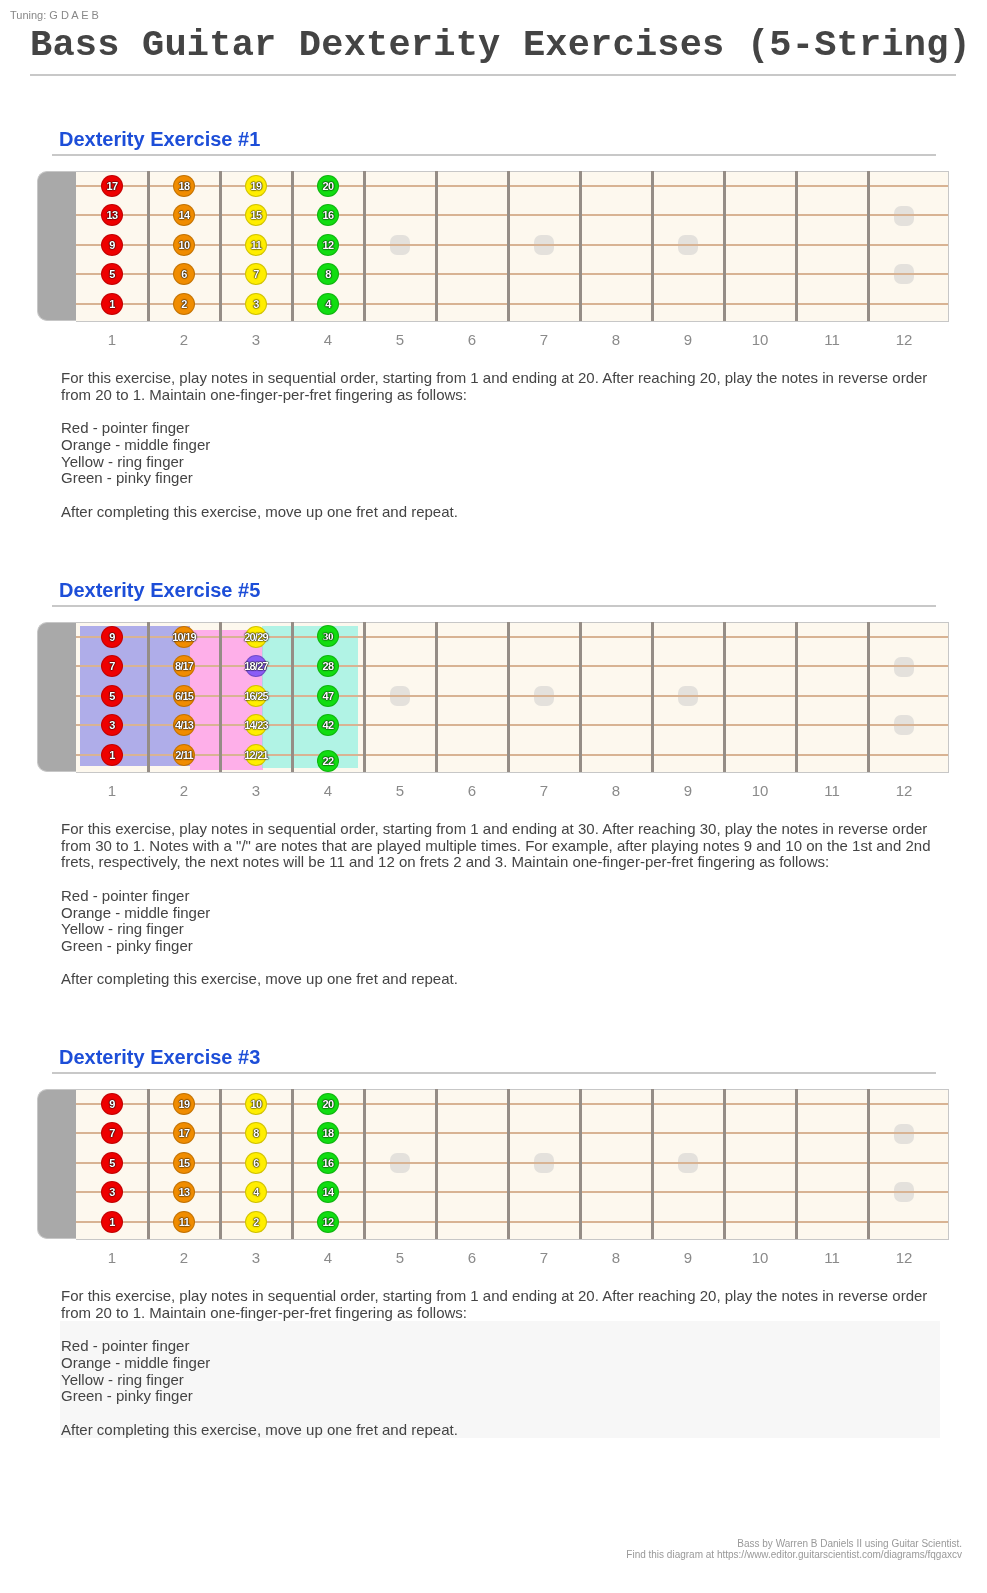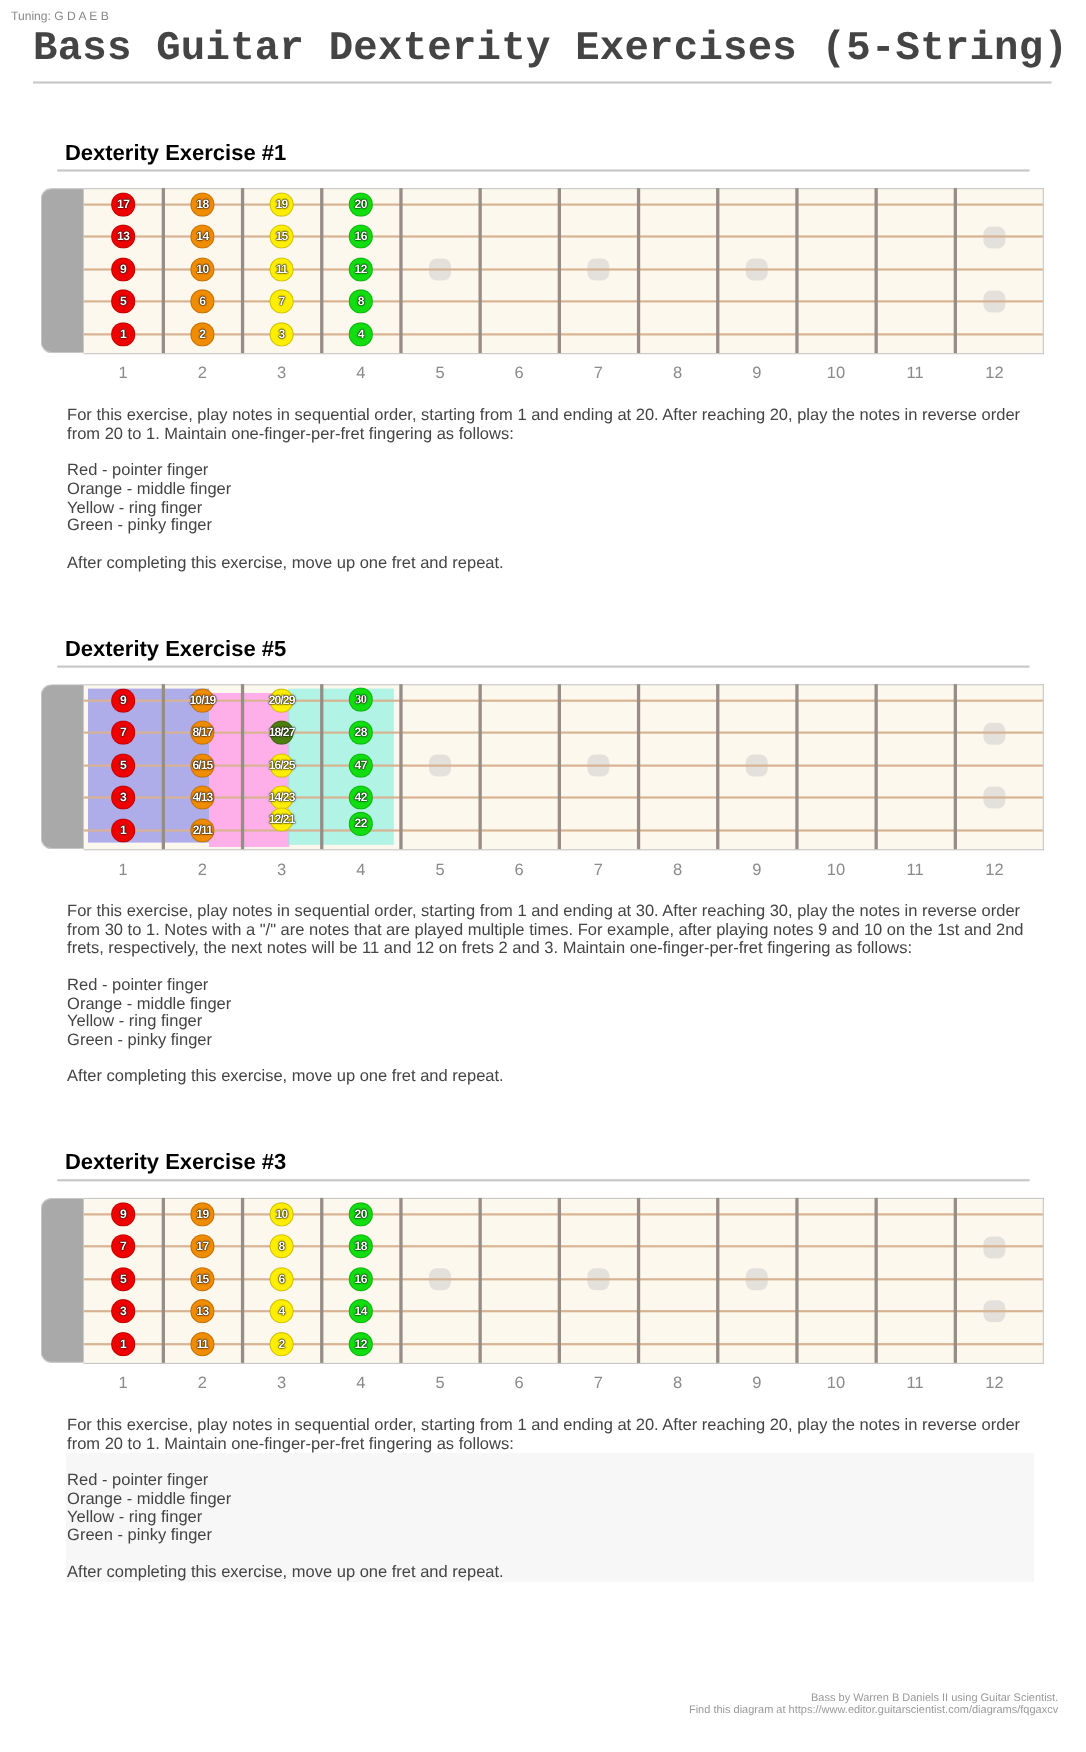--- a/index.html
+++ b/index.html
@@ -2,21 +2,21 @@
 <html><head>
 <meta charset="utf-8">
 <style>
   html, body { margin: 0; padding: 0; background: #ffffff; }
   body { width: 987px; height: 1593px; position: relative; overflow: hidden; font-family: "Liberation Sans", sans-serif; color: #444; }
   .tuning { position: absolute; left: 10px; top: 9px; font-size: 11px; color: #888; }
   .main-title { position: absolute; left: 30px; top: 24px; margin: 0; font-family: "Liberation Mono", monospace; font-weight: bold; font-size: 37px; color: #444; letter-spacing: 0.2px; white-space: nowrap; }
   .title-rule { position: absolute; left: 30px; top: 74px; width: 926px; height: 2px; background: #c8c8c8; }
 
   .section { position: absolute; left: 0; width: 987px; }
-  .section-title { position: absolute; left: 59px; top: 0; margin: 0; font-size: 20px; font-weight: bold; color: #000000; }
+  .section-title { position: absolute; left: 59px; top: 0; margin: 0; font-size: 20px; font-weight: bold; color: #1d4ed8; }
   .section-rule { position: absolute; left: 52px; top: 26px; width: 884px; height: 2px; background: #c8c8c8; }
 
   .fretboard { position: absolute; left: 37px; top: 43px; width: 912px; height: 151px; }
   .fb-bg { position: absolute; left: 39px; top: 0; width: 872px; height: 149px; background: #fdf8ee; border: 1px solid #c7c7c7; border-left: none; }
   .nut { position: absolute; left: 0; top: 0; width: 39px; height: 150px; background: #a9a9a9; border-radius: 10px 0 0 10px; border: 1px solid #c7c7c7; border-right: none; box-sizing: border-box; }
   .fret { position: absolute; top: 0; width: 3px; height: 150px; background: #958d86; }
   .string { position: absolute; left: 39px; width: 872px; height: 2px; background: #d8b393; }
   .inlay { position: absolute; width: 20px; height: 20px; border-radius: 7px; background: #e4e1dc; }
   .overlay { position: absolute; opacity: 0.6; }
   .note { position: absolute; width: 22px; height: 22px; margin-left: -11px; margin-top: -11px; border-radius: 50%; box-sizing: border-box; border: 1px solid rgba(0,0,0,0.18); display: flex; align-items: center; justify-content: center; font-size: 11px; font-weight: bold; color: #fff; text-shadow: 0 0 2px #000, 0 0 1px #000, 0 0 1px #000; white-space: nowrap; letter-spacing: -0.5px; }
@@ -141,34 +141,34 @@
       <div class="fret" style="left: 613.5px;"></div>
       <div class="fret" style="left: 685.5px;"></div>
       <div class="fret" style="left: 757.5px;"></div>
       <div class="fret" style="left: 829.5px;"></div>
       <div class="note" style="left: 75px; top: 15px; background: rgb(238, 0, 0);">9</div>
       <div class="note wide" style="left: 147px; top: 15px; background: rgb(240, 140, 0);">10/19</div>
       <div class="note wide" style="left: 219px; top: 15px; background: rgb(255, 238, 0);">20/29</div>
       <div class="note" style="left: 291px; top: 14px; background: rgb(17, 221, 17); font-family: Liberation Serif, serif;">30</div>
       <div class="note" style="left: 75px; top: 44px; background: rgb(238, 0, 0);">7</div>
       <div class="note wide" style="left: 147px; top: 44px; background: rgb(240, 140, 0);">8/17</div>
-      <div class="note wide" style="left: 219px; top: 44px; background: #4d7c0f;">18/27</div>
+      <div class="note wide" style="left: 219px; top: 44px; background: #8b5cf6;">18/27</div>
       <div class="note" style="left: 291px; top: 44px; background: rgb(17, 221, 17);">28</div>
       <div class="note" style="left: 75px; top: 74px; background: rgb(238, 0, 0);">5</div>
       <div class="note wide" style="left: 147px; top: 74px; background: rgb(240, 140, 0);">6/15</div>
       <div class="note wide" style="left: 219px; top: 74px; background: rgb(255, 238, 0);">16/25</div>
       <div class="note" style="left: 291px; top: 74px; background: rgb(17, 221, 17);">47</div>
       <div class="note" style="left: 75px; top: 103px; background: rgb(238, 0, 0);">3</div>
       <div class="note wide" style="left: 147px; top: 103px; background: rgb(240, 140, 0);">4/13</div>
       <div class="note wide" style="left: 219px; top: 103px; background: rgb(255, 238, 0);">14/23</div>
       <div class="note" style="left: 291px; top: 103px; background: rgb(17, 221, 17);">42</div>
       <div class="note" style="left: 75px; top: 133px; background: rgb(238, 0, 0);">1</div>
       <div class="note wide" style="left: 147px; top: 133px; background: rgb(240, 140, 0);">2/11</div>
-      <div class="note wide" style="left: 219px; top: 123px; background: rgb(255, 238, 0);">12/21</div>
-      <div class="note" style="left: 291px; top: 127px; background: rgb(17, 221, 17);">22</div>
+      <div class="note wide" style="left: 219px; top: 133px; background: rgb(255, 238, 0);">12/21</div>
+      <div class="note" style="left: 291px; top: 139px; background: rgb(17, 221, 17);">22</div>
     </div>
   <div class="fret-labels">
       <div class="fret-label" style="left: 112px; top: 203px;">1</div>
       <div class="fret-label" style="left: 184px; top: 203px;">2</div>
       <div class="fret-label" style="left: 256px; top: 203px;">3</div>
       <div class="fret-label" style="left: 328px; top: 203px;">4</div>
       <div class="fret-label" style="left: 400px; top: 203px;">5</div>
       <div class="fret-label" style="left: 472px; top: 203px;">6</div>
       <div class="fret-label" style="left: 544px; top: 203px;">7</div>
       <div class="fret-label" style="left: 616px; top: 203px;">8</div>

